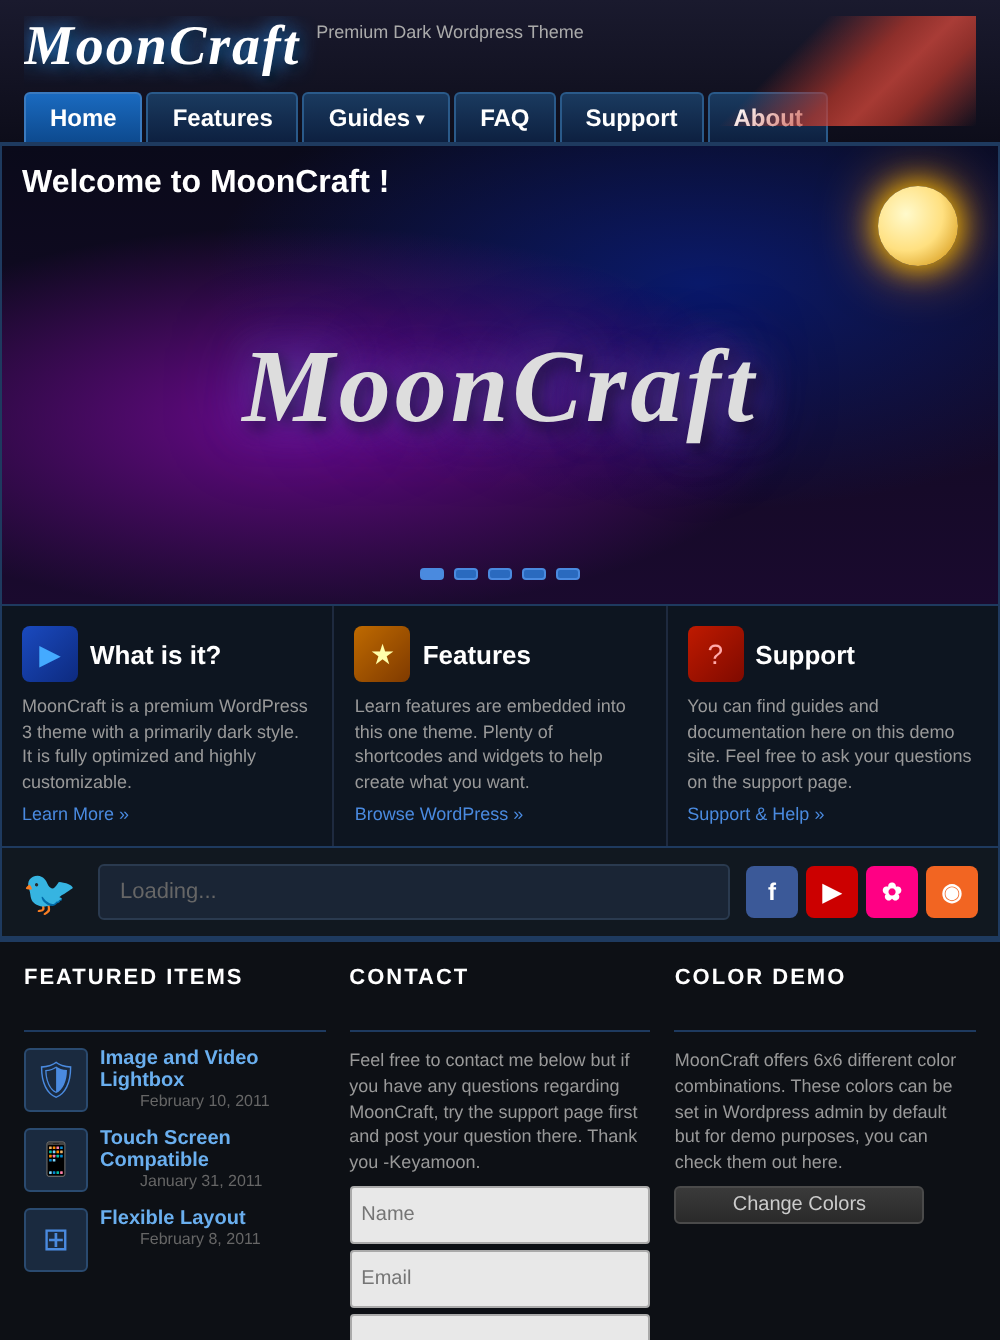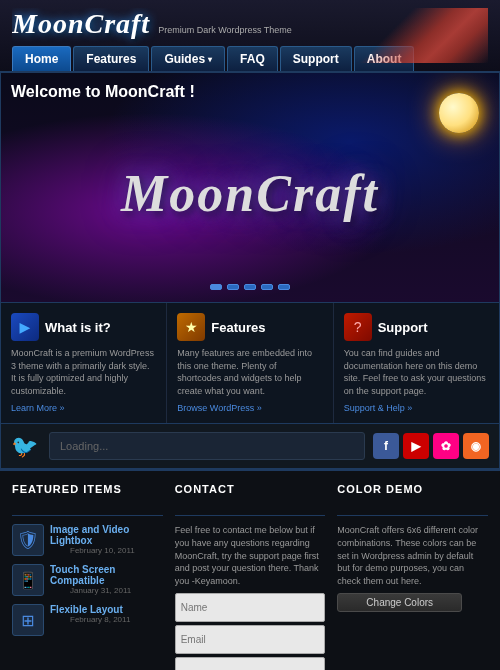--- a/index.html
+++ b/index.html
@@ -30,21 +30,21 @@
       font-style: italic;
       color: #fff;
       text-shadow: 0 0 10px #3399ff, 2px 2px 4px #000;
       letter-spacing: 1px;
       font-family: Georgia, serif;
     }
     #logo-sub {
       font-size: 9px;
       color: #aaa;
       margin-left: 8px;
-      margin-bottom: 5px;
+      margin-bottom: 19px;
     }
     #logo-accent {
       position: absolute;
       right: 0;
       top: 0;
       width: 160px;
       height: 55px;
       background: linear-gradient(135deg, transparent 40%, #c0392b 60%, #e74c3c 70%, #c0392b 80%, transparent 100%);
       opacity: 0.7;
     }
@@ -409,21 +409,21 @@
       <span class="feature-title">What is it?</span>
     </div>
     <p class="feature-text">MoonCraft is a premium WordPress 3 theme with a primarily dark style. It is fully optimized and highly customizable.</p>
     <a class="feature-link">Learn More »</a>
   </div>
   <div class="feature-box">
     <div class="feature-box-header">
       <div class="feature-icon orange">★</div>
       <span class="feature-title">Features</span>
     </div>
-    <p class="feature-text">Many features are embedded into this one theme. Plenty of shortcodes and widgets to help create what you want.</p>
+    <p class="feature-text">Learn features are embedded into this one theme. Plenty of shortcodes and widgets to help create what you want.</p>
     <a class="feature-link">Browse WordPress »</a>
   </div>
   <div class="feature-box">
     <div class="feature-box-header">
       <div class="feature-icon red">?</div>
       <span class="feature-title">Support</span>
     </div>
     <p class="feature-text">You can find guides and documentation here on this demo site. Feel free to ask your questions on the support page.</p>
     <a class="feature-link">Support &amp; Help »</a>
   </div>

